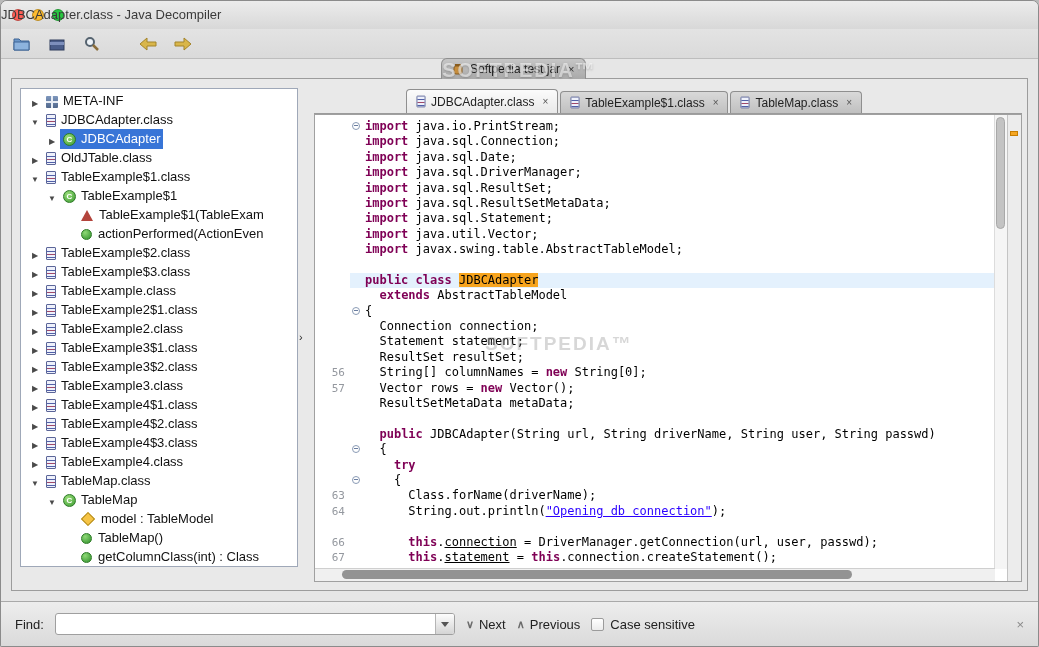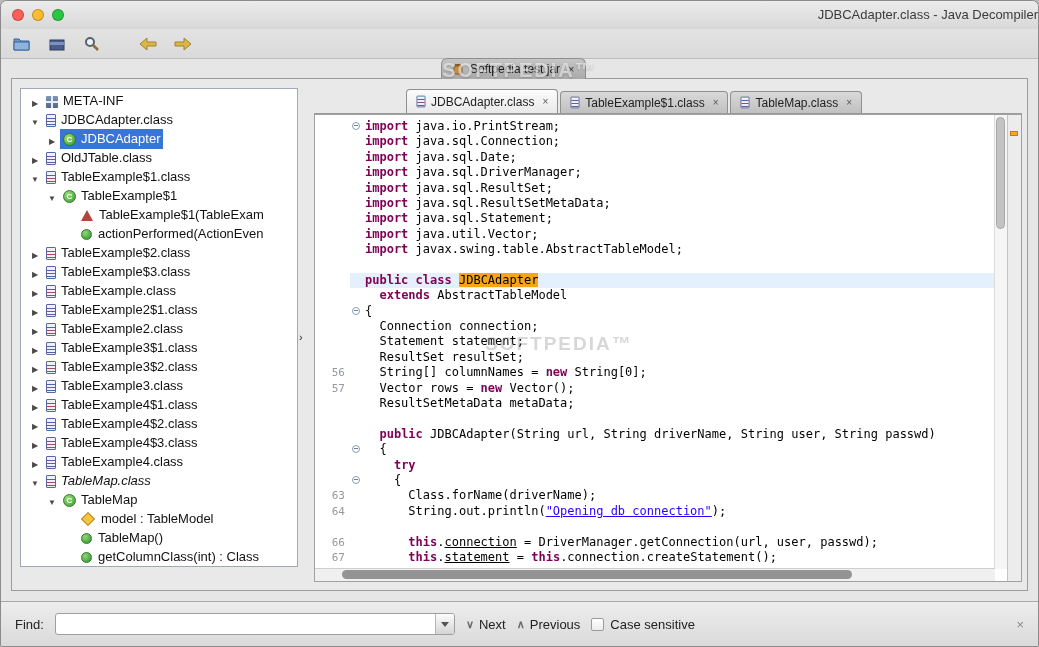--- a/index.html
+++ b/index.html
@@ -4,21 +4,21 @@
 <style>
   html,body{margin:0;padding:0;width:1039px;height:647px;overflow:hidden;background:#b9b9b9;
             font-family:"Liberation Sans",sans-serif;}
   .window{position:absolute;left:0;top:0;width:1039px;height:647px;box-sizing:border-box;
           border:1px solid #8b8b8b;border-radius:7px 7px 2px 2px;background:#e6e6e6;overflow:hidden;}
   
   .titlebar{position:absolute;left:0;top:0;right:0;height:28px;
             background:linear-gradient(#ececec,#d8d8d8);border-bottom:1px solid #b5b5b5;}
   .lights{position:absolute;left:11px;top:8px;display:flex;gap:8px;}
   .light{width:12px;height:12px;border-radius:50%;border:1px solid rgba(0,0,0,.25);box-sizing:border-box;}
-  .title{position:absolute;left:0;right:0;top:0;height:28px;line-height:28px;text-align:right;
+  .title{position:absolute;left:0;right:0;top:0;height:28px;line-height:28px;text-align:left;
          font-size:13px;color:#3b3b3b;}
   
   .toolbar{position:absolute;left:0;top:28px;right:0;height:29px;background:linear-gradient(#e3e3e3,#dadada);
            border-bottom:1px solid #bdbdbd;display:flex;align-items:center;padding-left:10px;gap:13px;}
   .tbtn{width:22px;height:20px;display:flex;align-items:center;justify-content:center;}
   .tb-gap{width:8px;}
   
   .main{position:absolute;left:0;top:57px;right:0;height:543px;}
   .wm-top{position:absolute;left:0;right:0;top:1px;text-align:center;z-index:3;pointer-events:none;
           font-weight:bold;font-size:20px;letter-spacing:2px;color:rgba(255,255,255,.55);
@@ -189,21 +189,21 @@
             <div class="trow" style="padding-left: 6px;"><span class="tw">▶</span><span class="twrap"><span class="ticon ticon-classfile"></span><span class="tlabel">TableExample.class</span></span></div>
             <div class="trow" style="padding-left: 6px;"><span class="tw">▶</span><span class="twrap"><span class="ticon ticon-classfile"></span><span class="tlabel">TableExample2$1.class</span></span></div>
             <div class="trow" style="padding-left: 6px;"><span class="tw">▶</span><span class="twrap"><span class="ticon ticon-classfile"></span><span class="tlabel">TableExample2.class</span></span></div>
             <div class="trow" style="padding-left: 6px;"><span class="tw">▶</span><span class="twrap"><span class="ticon ticon-classfile"></span><span class="tlabel">TableExample3$1.class</span></span></div>
             <div class="trow" style="padding-left: 6px;"><span class="tw">▶</span><span class="twrap"><span class="ticon ticon-classfile"></span><span class="tlabel">TableExample3$2.class</span></span></div>
             <div class="trow" style="padding-left: 6px;"><span class="tw">▶</span><span class="twrap"><span class="ticon ticon-classfile"></span><span class="tlabel">TableExample3.class</span></span></div>
             <div class="trow" style="padding-left: 6px;"><span class="tw">▶</span><span class="twrap"><span class="ticon ticon-classfile"></span><span class="tlabel">TableExample4$1.class</span></span></div>
             <div class="trow" style="padding-left: 6px;"><span class="tw">▶</span><span class="twrap"><span class="ticon ticon-classfile"></span><span class="tlabel">TableExample4$2.class</span></span></div>
             <div class="trow" style="padding-left: 6px;"><span class="tw">▶</span><span class="twrap"><span class="ticon ticon-classfile"></span><span class="tlabel">TableExample4$3.class</span></span></div>
             <div class="trow" style="padding-left: 6px;"><span class="tw">▶</span><span class="twrap"><span class="ticon ticon-classfile"></span><span class="tlabel">TableExample4.class</span></span></div>
-            <div class="trow" style="padding-left: 6px; font-style: italic;"><span class="tw">▼</span><span class="twrap"><span class="ticon ticon-classfile"></span><span class="tlabel">TableMap.class</span></span></div>
+            <div class="trow" style="padding-left: 6px;"><span class="tw">▼</span><span class="twrap"><span class="ticon ticon-classfile"></span><span class="tlabel">TableMap.class</span></span></div>
             <div class="trow" style="padding-left: 23px;"><span class="tw">▼</span><span class="twrap"><span class="ticon ticon-class"></span><span class="tlabel">TableMap</span></span></div>
             <div class="trow" style="padding-left: 40px;"><span class="tw"></span><span class="twrap"><span class="ticon ticon-field"></span><span class="tlabel">model : TableModel</span></span></div>
             <div class="trow" style="padding-left: 40px;"><span class="tw"></span><span class="twrap"><span class="ticon ticon-method"></span><span class="tlabel">TableMap()</span></span></div>
             <div class="trow" style="padding-left: 40px;"><span class="tw"></span><span class="twrap"><span class="ticon ticon-method"></span><span class="tlabel">getColumnClass(int) : Class</span></span></div>
             <div class="trow" style="padding-left: 40px;"><span class="tw"></span><span class="twrap"></span></div>
           </div>
       </div>
       <span class="split-handle">›</span>
 
       <div class="editor">

